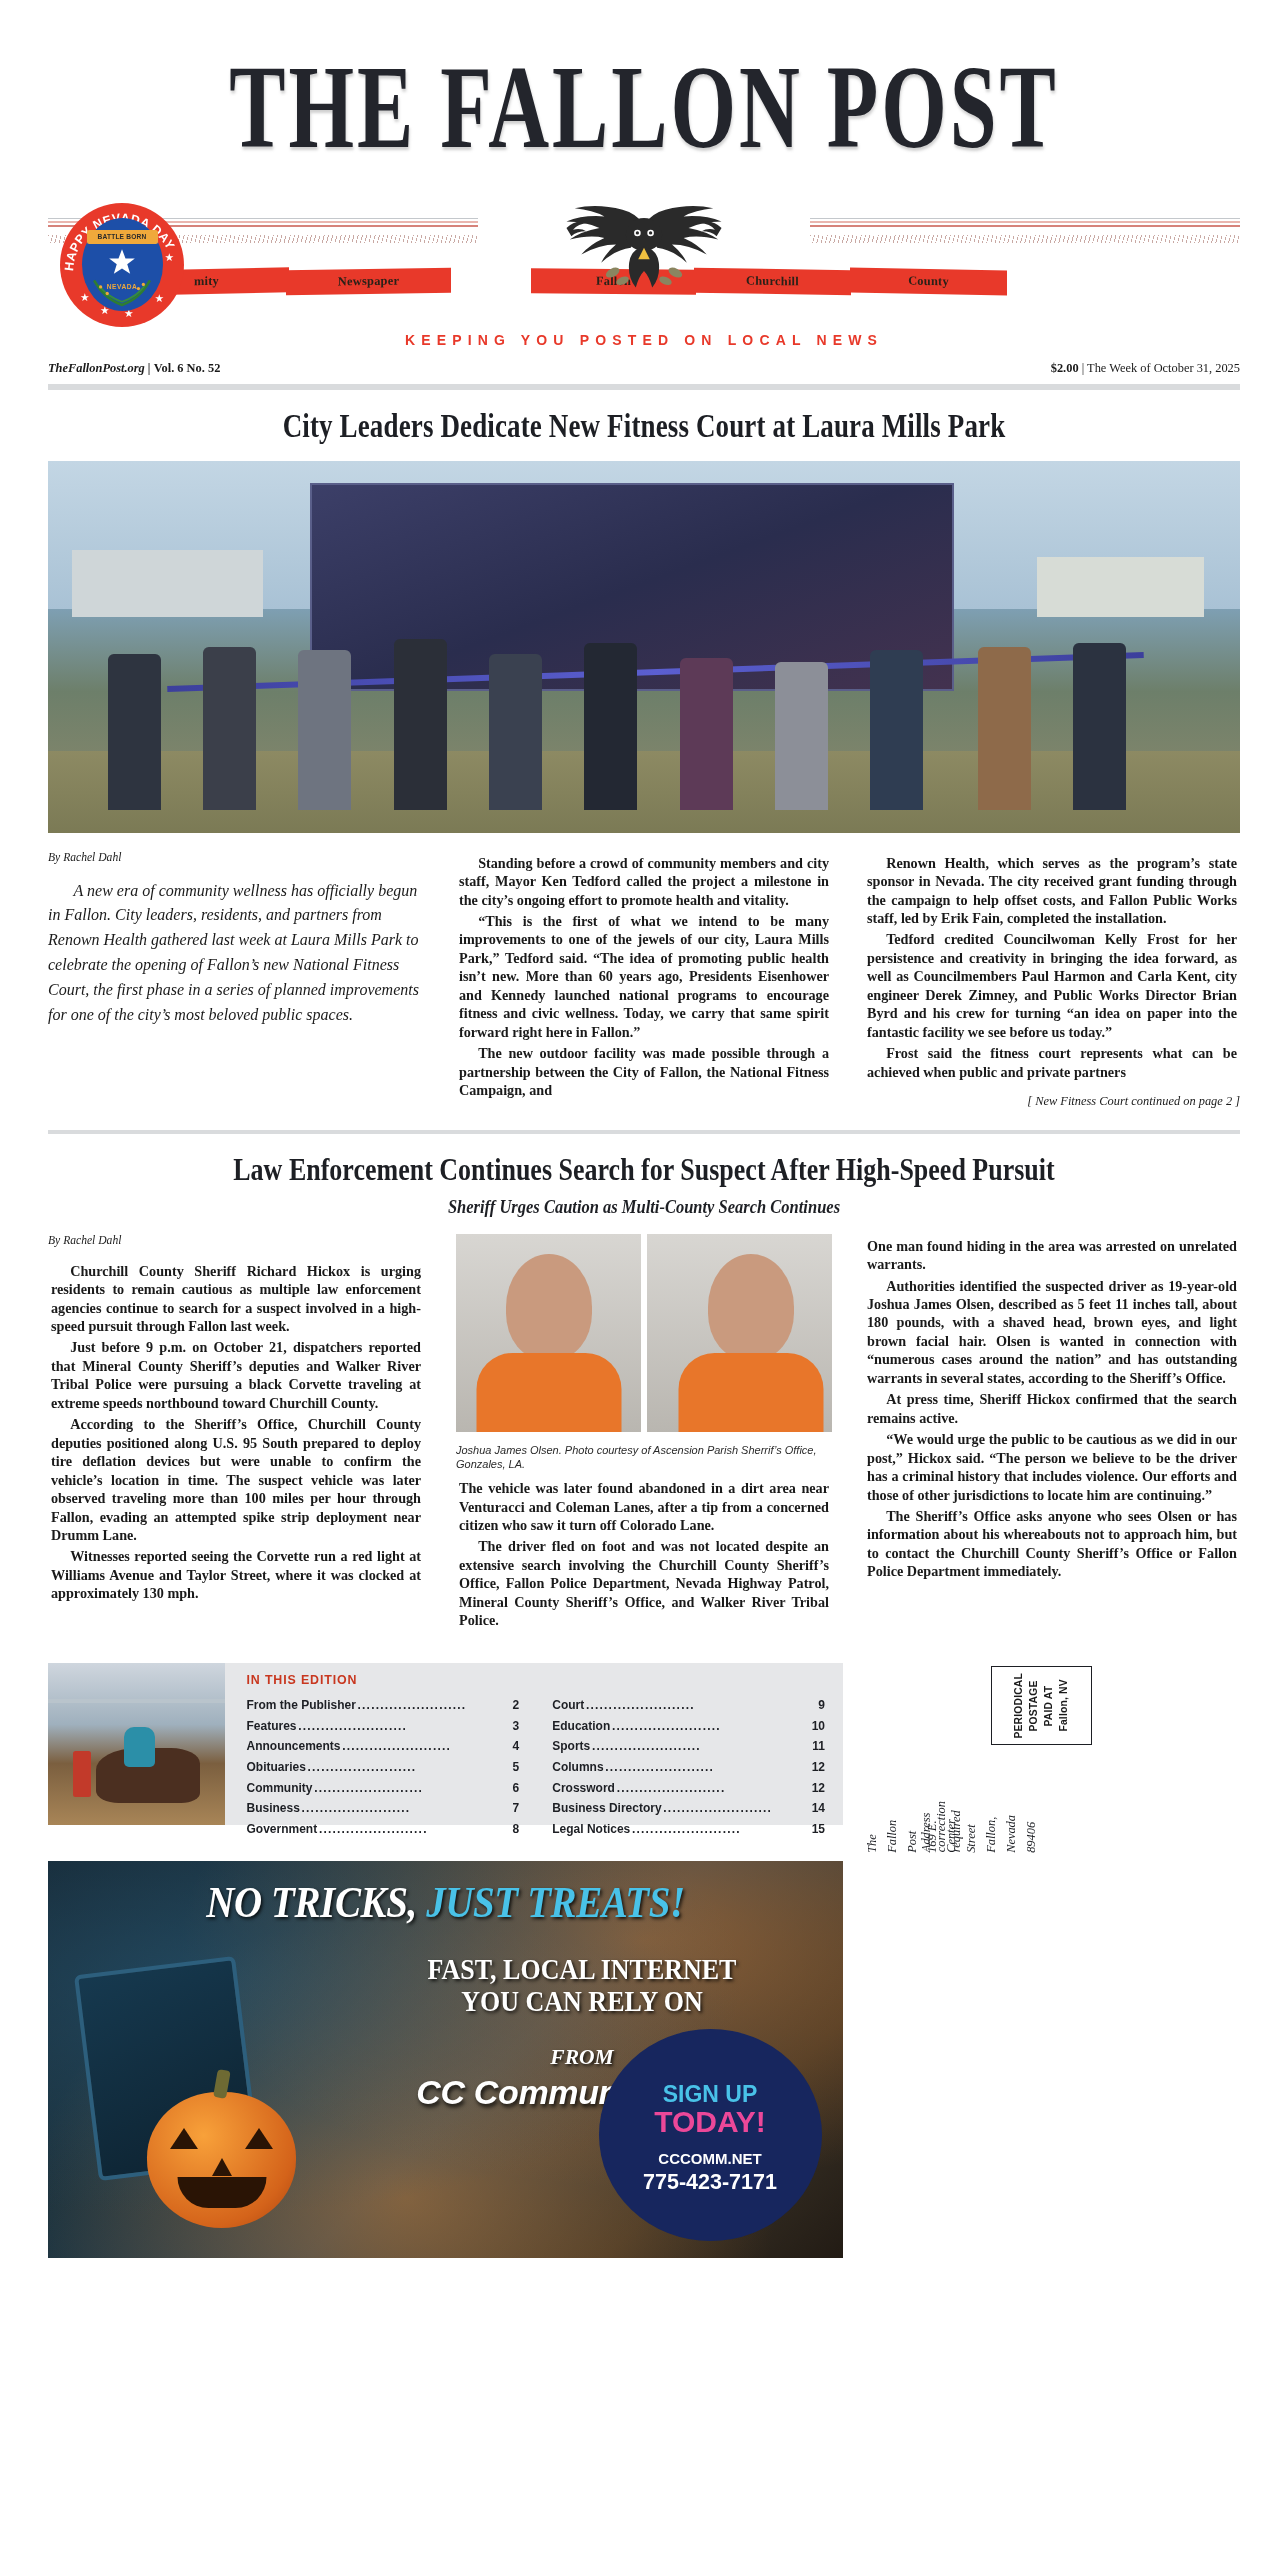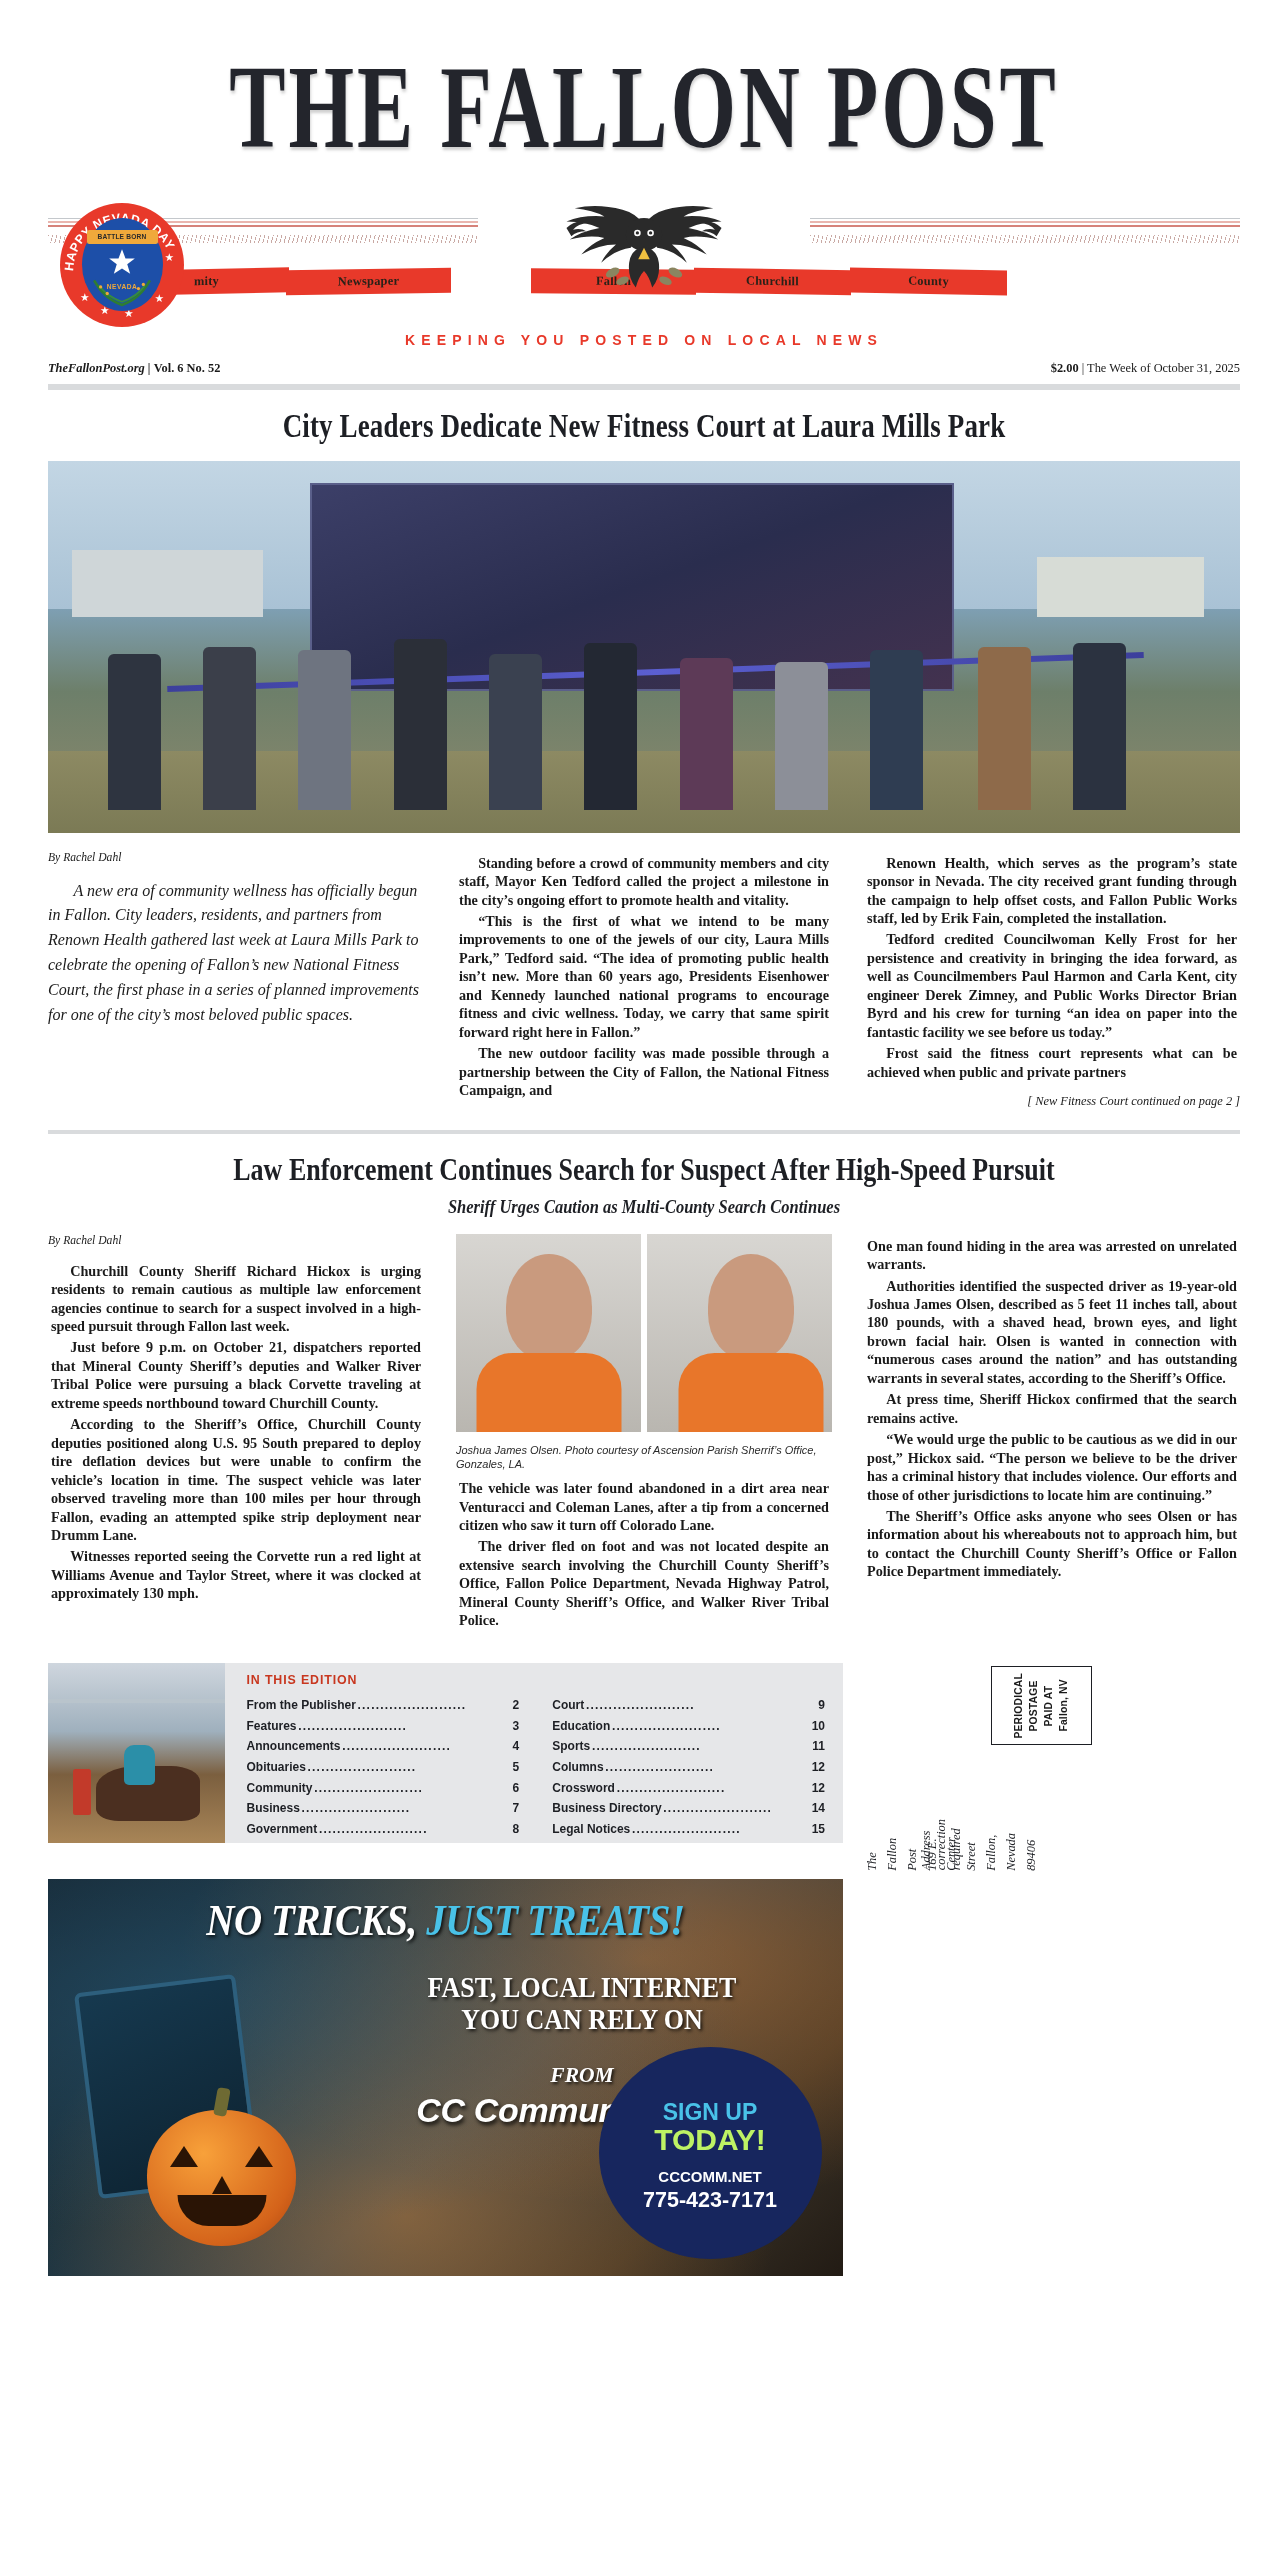--- a/index.html
+++ b/index.html
@@ -187,21 +187,21 @@
   }
   .mugcap {
     margin-top:11px; font-style:italic; font-size:11px; line-height:1.28;
     font-family:"Liberation Sans", sans-serif; font-weight:400; color:#2a2a2a;
   }
 
   
   .lower { display:flex; gap:0; margin:30px 48px 0 48px; align-items:flex-start; }
   .index-box {
     background:#e6e7e9; display:flex; align-items:stretch;
-    width:795px; height:180px;
+    width:795px; height:162px;
   }
   .index-photo {
     width:177px; flex:none;
     background:linear-gradient(180deg,#cfd6de 0%,#9fb0bd 38%,#7b5f3f 62%,#a88557 100%);
     position:relative; overflow:hidden;
   }
   .index-photo .barrel {
     position:absolute; left:25px; bottom:28px; width:18px; height:46px;
     background:#c23a2a; border-radius:2.5px;
   }
@@ -324,21 +324,21 @@
     border-radius:50%; background:#17265e;
     display:flex; flex-direction:column; align-items:center; justify-content:center;
     padding-top:8.3px;
   }
   .ad-signup .s1 {
     font-family:"Liberation Sans", sans-serif; font-weight:700; font-size:23px;
     color:#49c2e8; line-height:1.0;
   }
   .ad-signup .s2 {
     font-family:"Liberation Sans", sans-serif; font-weight:700; font-size:30px;
-    color:#bef264; line-height:1.05; margin-bottom:13.2px;
+    color:#ec4899; line-height:1.05; margin-bottom:13.2px;
   }
   .ad-signup .s3 {
     font-family:"Liberation Sans", sans-serif; font-weight:700; font-size:15px;
     color:#ffffff; line-height:1.25;
   }
   .ad-signup .s4 {
     font-family:"Liberation Sans", sans-serif; font-weight:700; font-size:21.5px;
     color:#ffffff; line-height:1.25;
   }
 

